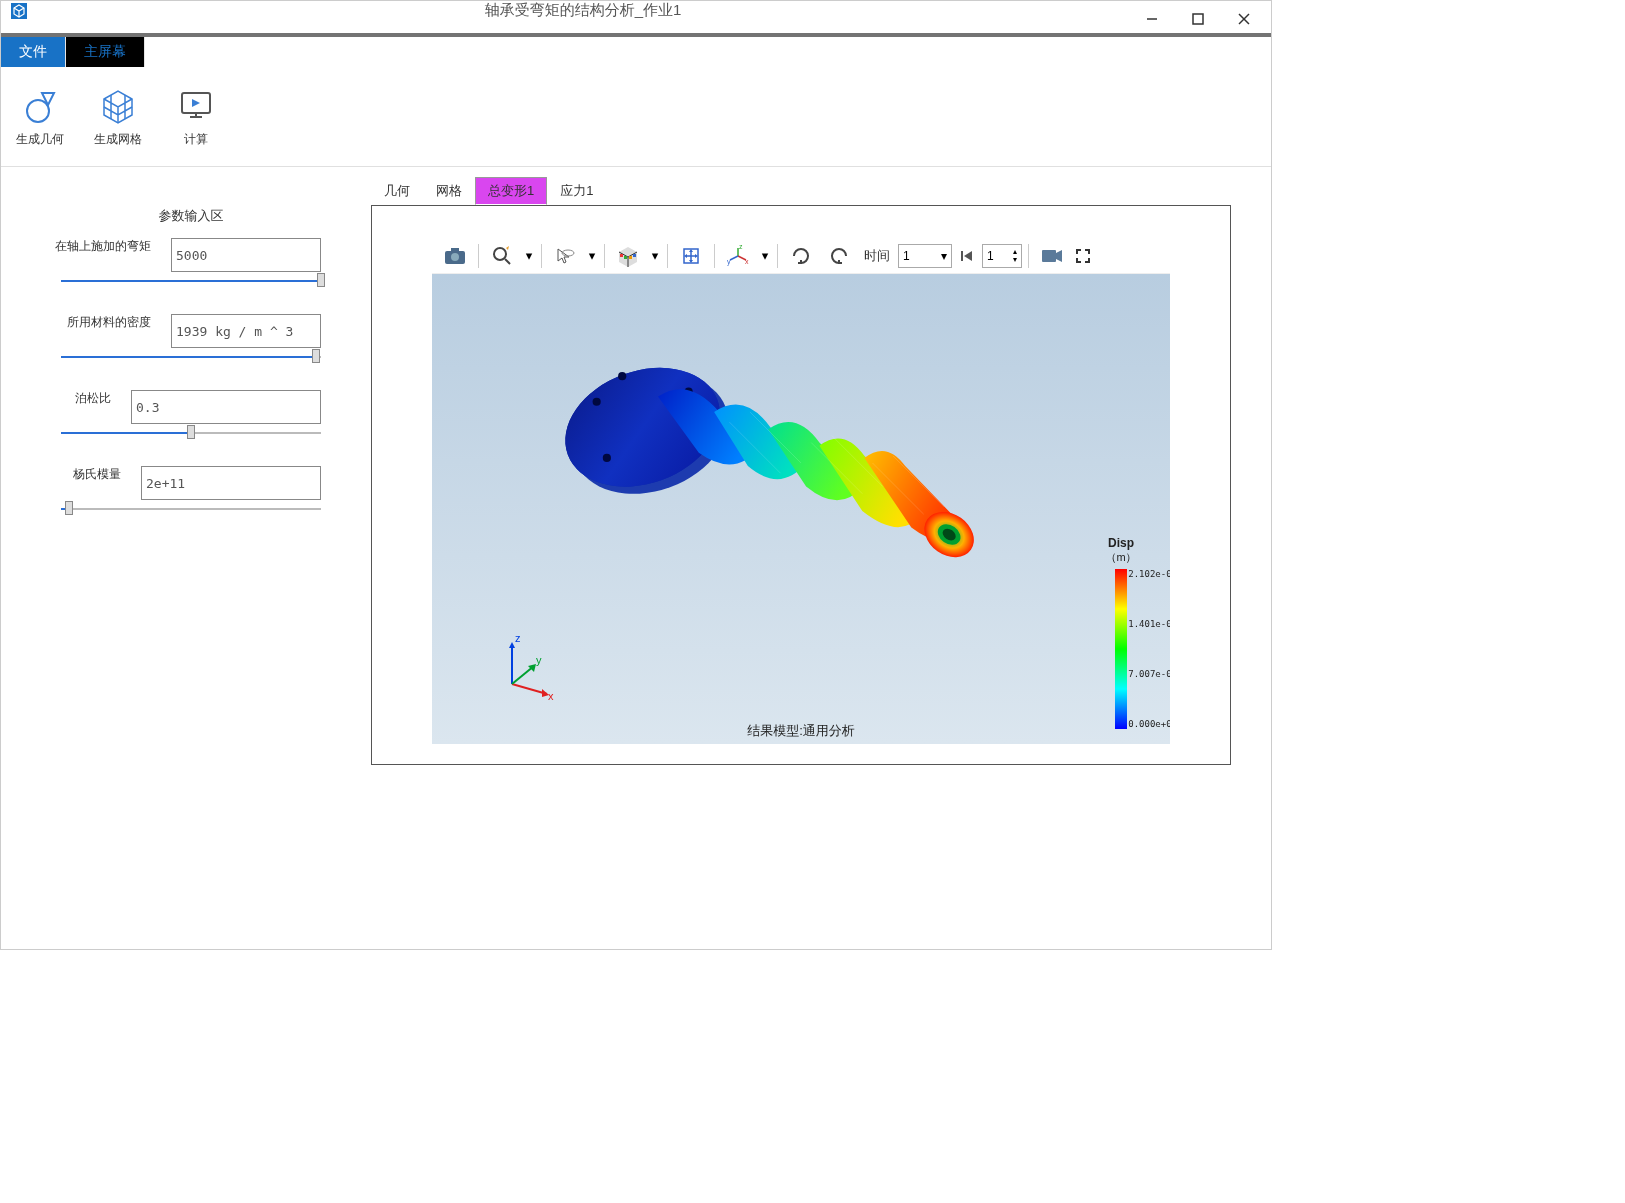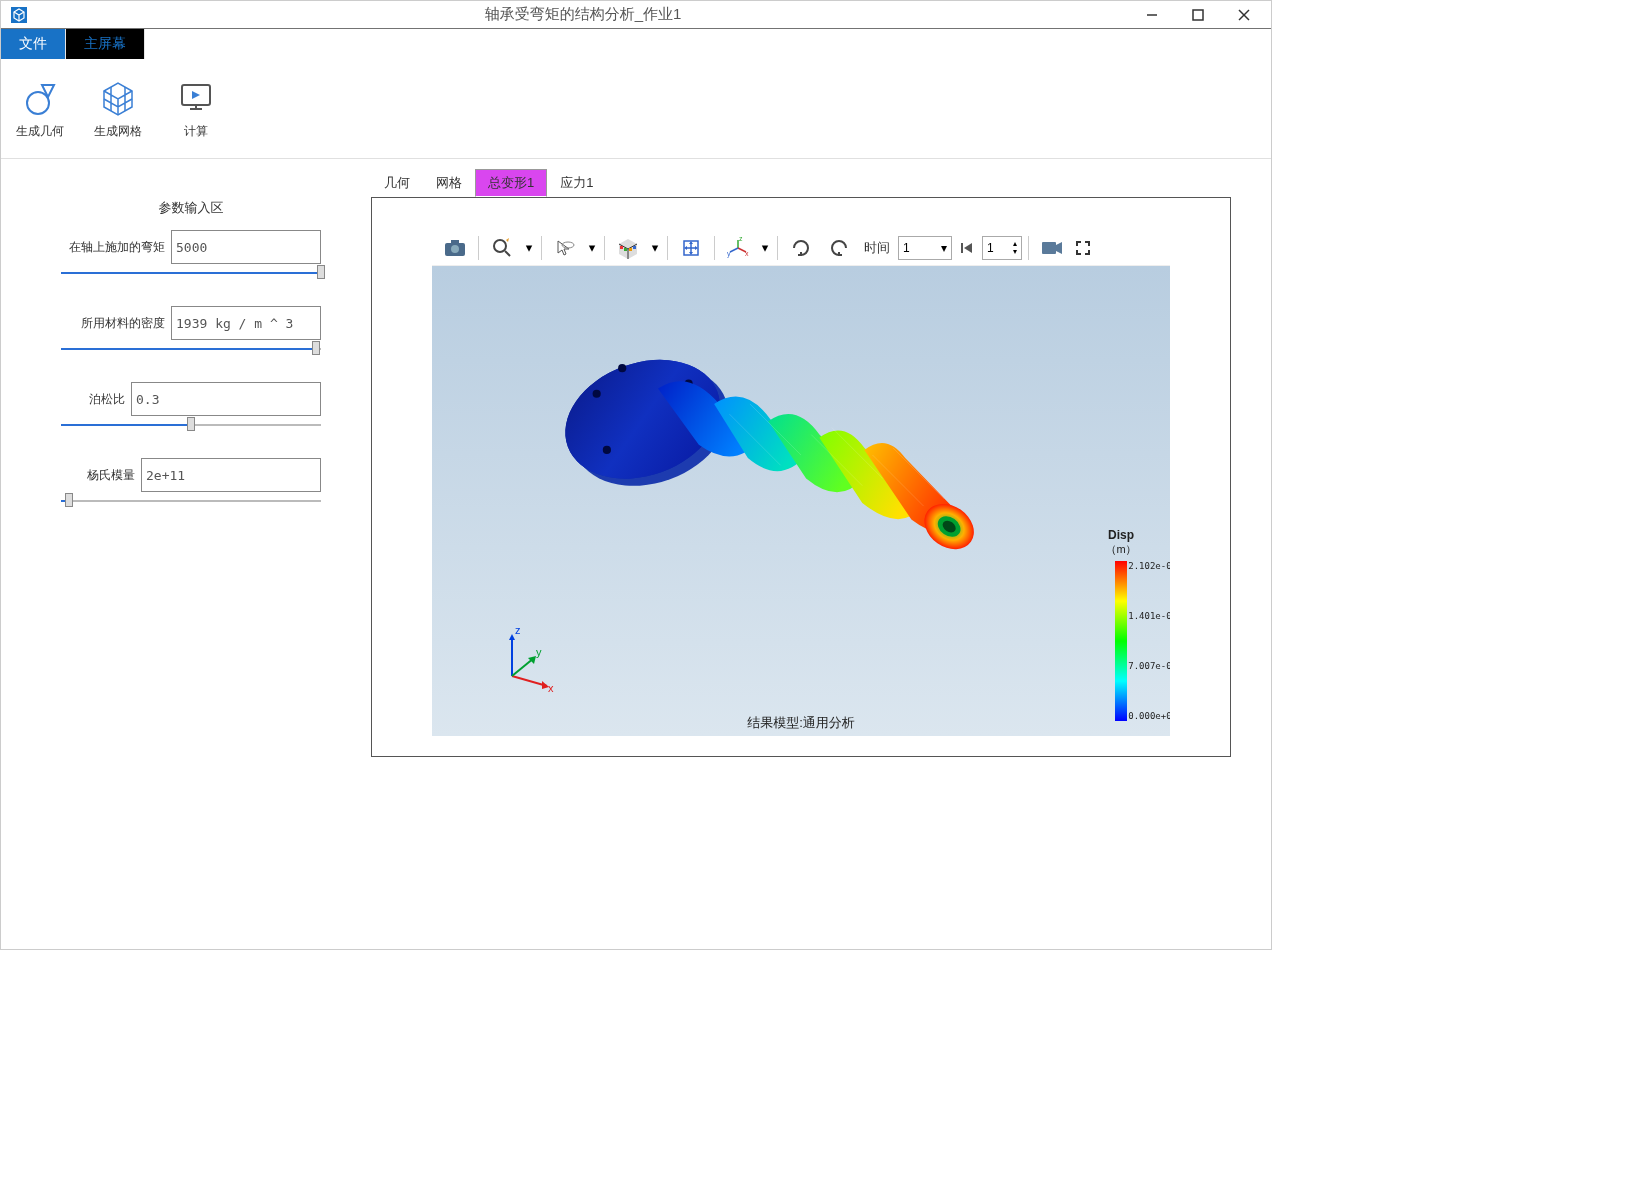--- a/index.html
+++ b/index.html
@@ -1,34 +1,34 @@
 <!DOCTYPE html>
 <html><head>
 <meta charset="utf-8">
 <style>
 * { box-sizing: border-box; margin: 0; padding: 0; }
 body { font-family: "Microsoft YaHei", sans-serif; font-size: 13px; background: #fff; width: 1272px; height: 950px; border: 1px solid #ccc; position: relative; overflow: hidden; }
-.titlebar { height: 28px; background: #fff; display: flex; align-items: center; border-bottom: 1px solid #737373; }
+.titlebar { height: 36px; background: #fff; display: flex; border-bottom: 4px solid #737373; }
 .app-icon { width: 20px; height: 20px; margin: 0 8px; }
 .title { flex: 1; text-align: center; color: #555; font-size: 15px; }
 .win-controls { display: flex; margin-right: 4px; }
 .win-btn { width: 46px; height: 36px; display: flex; align-items: center; justify-content: center; cursor: pointer; }
 .menubar { height: 30px; display: flex; }
 .menu-tab { padding: 6px 18px; font-size: 14px; border-right: 1px solid #e5e5e5; cursor: pointer; }
 .menu-tab.file { background: #1872c6; color: #fff; }
 .menu-tab.main { color: #1872c6; background: #000000; }
 .ribbon { height: 100px; border-bottom: 1px solid #e0e0e0; display: flex; padding: 4px 0; }
 .ribbon-btn { width: 78px; display: flex; flex-direction: column; align-items: center; justify-content: center; cursor: pointer; gap: 6px; }
 .ribbon-icon { width: 40px; height: 40px; display: flex; align-items: center; justify-content: center; }
 .ribbon-label { font-size: 12px; color: #333; }
 .content { display: flex; height: calc(100% - 166px); }
 .sidebar { width: 370px; padding: 40px 50px 0 60px; }
 .sidebar-title { text-align: center; font-size: 13px; color: #333; margin-bottom: 13px; }
 .param { margin-bottom: 28px; }
-.param-row { display: flex; align-items: center; justify-content: flex-end; gap: 6px; }
+.param-row { display: flex; justify-content: flex-end; gap: 20px; }
 .param-label { font-size: 12px; color: #333; white-space: nowrap; }
 .param-input { width: 150px; height: 20px; border: 1px solid #888; font-family: monospace; font-size: 13px; padding: 16px 4px; color: #555; }
 .slider { margin-top: 4px; position: relative; height: 10px; margin-left: 0; }
 .slider-track { height: 2px; background: #2a6fd6; position: absolute; top: 4px; left: 0; }
 .slider-rest { height: 2px; background: #bbb; position: absolute; top: 4px; right: 0; }
 .slider-thumb { width: 8px; height: 14px; background: #ddd; border: 1px solid #888; position: absolute; top: -3px; }
 .main-area { flex: 1; padding: 10px 40px 40px 0; }
 .view-tabs { display: flex; margin-bottom: 0; }
 .view-tab { padding: 4px 12px; font-size: 13px; color: #333; border: 1px solid transparent; cursor: pointer; }
 .view-tab.active { border: 1px solid #999; border-bottom: 1px solid #fff; background: #d946ef; position: relative; z-index: 2; }

